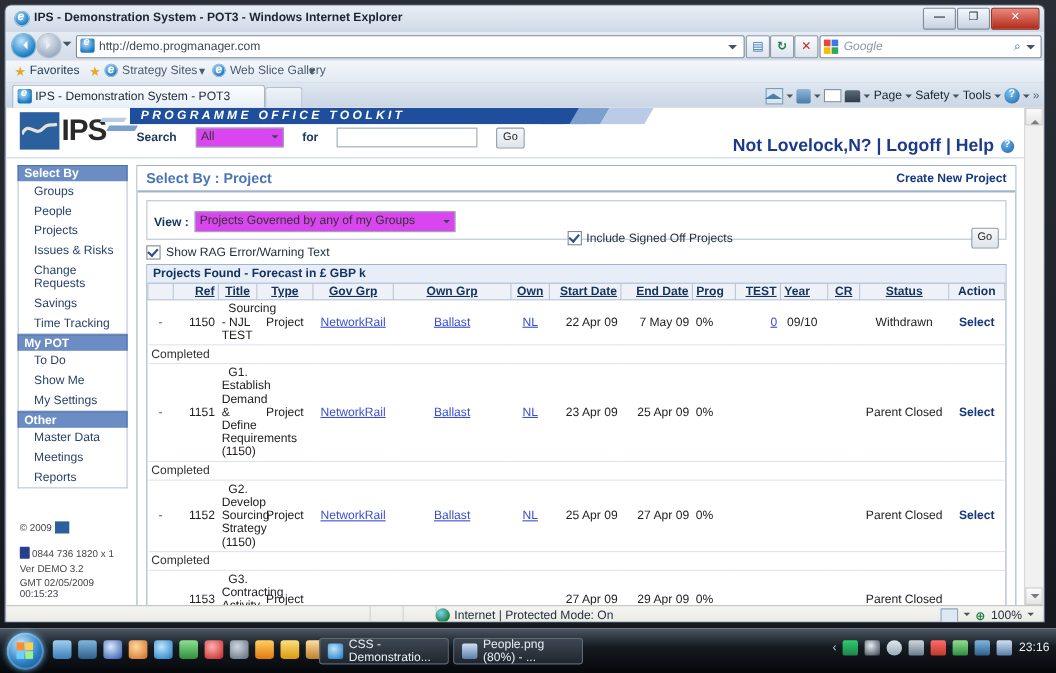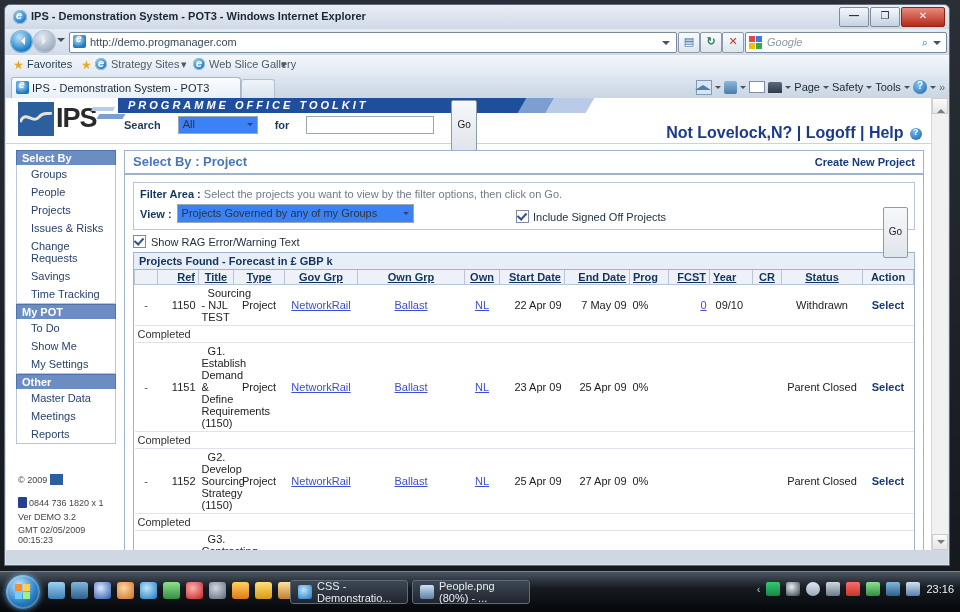--- a/index.html
+++ b/index.html
@@ -145,25 +145,25 @@
   .banstrip .blue{position:absolute;left:0;top:0;width:395px;height:15px;background:#1f4e9c;}
   .banstrip .sl1{position:absolute;left:378px;top:0;width:40px;height:15px;background:#1f4e9c;transform:skewX(-30deg);}
   .banstrip .sl2{position:absolute;left:404px;top:0;width:28px;height:15px;background:#7d9fd0;transform:skewX(-30deg);}
   .banstrip .sl3{position:absolute;left:432px;top:0;width:40px;height:15px;background:#b9cbe6;transform:skewX(-30deg);}
   .bantitle{position:absolute;left:122px;top:1px;font-size:11px;color:#fff;font-weight:700;font-style:italic;letter-spacing:3px;z-index:3;}
   .tick1{position:absolute;left:86px;top:9px;width:22px;height:4px;background:#b9cbe6;transform:skewX(-30deg);}
   .tick2{position:absolute;left:92px;top:16px;width:26px;height:5px;background:#7d9fd0;transform:skewX(-30deg);}
 
   .searchrow{position:absolute;left:118px;top:18px;height:18px;display:flex;align-items:center;gap:17px;}
   .searchrow .lb{font-size:11px;font-weight:700;color:#1b3a5c;}
-  .sel{height:16px;background:#3b82f6;border:1px solid #9aa8b6;position:relative;font-size:11px;color:#333;}
+  .sel{height:16px;background:#d946ef;border:1px solid #9aa8b6;position:relative;font-size:11px;color:#333;}
   .sel .v{position:absolute;left:4px;top:1px;}
   .sel .ar{position:absolute;right:4px;top:6px;width:0;height:0;border:3px solid transparent;border-top-color:#33435a;}
   .inp{height:16px;background:#fff;border:1px solid #9aa8b6;}
-  .gobtn{height:17px;padding:16px 5px;background:linear-gradient(#f6f8fa,#e0e5ec);border:1px solid #8d9aa8;
+  .gobtn{height:17px;padding:0 5px;background:linear-gradient(#f6f8fa,#e0e5ec);border:1px solid #8d9aa8;
      font-size:10px;color:#222;line-height:16px;border-radius:2px;}
   .userbar{position:absolute;right:10px;top:26px;font-size:16px;color:#1b3a8c;font-weight:700;}
   .qmark{display:inline-block;width:12px;height:12px;border-radius:50%;
      background:radial-gradient(circle at 38% 32%,#6fb9ec,#1a5fa8);position:relative;vertical-align:-2px;margin-left:2px;}
   .qmark:after{content:"?";position:absolute;left:3px;top:-1px;font-size:9px;color:#fff;font-weight:700;}
 
   
   .sidebar{position:absolute;left:10px;top:52px;width:100px;}
   .sb-head{background:#6b8dc4;color:#fff;font-weight:700;font-size:11px;padding:1px 0 1px 5px;
      border:1px solid #4f72ab;border-bottom:none;}
@@ -433,24 +433,20 @@
       </div>
 
       <div class="content">
         <div class="panel">
           <div class="panel-head">
             <div class="panel-title">Select By : Project</div>
             <a class="panel-link" href="#">Create New Project</a>
           </div>
 
           <div class="filterbox">
-            <div class="frow1">
-              <b>Filter Area :</b>
-              <span>Select the projects you want to view by the filter options, then click on Go.</span>
-            </div>
             <div class="frow2">
               <span class="lb">View :</span>
               <span class="sel" style="width:235px;height:17px">
                 <span class="v" style="top:2px">Projects Governed by any of my Groups</span>
                 <span class="ar" style="top:7px"></span>
               </span>
             </div>
             <div class="chkwrap">
               <span class="chk on"></span>
               <span>Include Signed Off Projects</span>
@@ -471,21 +467,21 @@
                   <th class="c-rag"></th>
                   <th class="c-ref"><span>Ref</span></th>
                   <th class="c-title"><span>Title</span></th>
                   <th class="c-type"><span>Type</span></th>
                   <th class="c-gov"><span>Gov Grp</span></th>
                   <th class="c-own"><span>Own Grp</span></th>
                   <th class="c-ow"><span>Own</span></th>
                   <th class="c-sd"><span>Start Date</span></th>
                   <th class="c-ed"><span>End Date</span></th>
                   <th class="c-prog"><span>Prog</span></th>
-                  <th class="c-fcst"><span>FCST</span></th>
+                  <th class="c-fcst"><span>TEST</span></th>
                   <th class="c-year"><span>Year</span></th>
                   <th class="c-cr"><span>CR</span></th>
                   <th class="c-status"><span>Status</span></th>
                   <th class="c-action"><span style="text-decoration:none">Action</span></th>
                 </tr>
               </thead>
               <tbody id="tbody">
                   <tr>
                     <td class="c-rag"><span class="ragdash">-</span></td>
                     <td class="c-ref">1150</td>
@@ -568,20 +564,36 @@
           </div>
         </div>
       </div>
 
       <div class="pagescroll">
         <div class="sbup"></div>
         <div class="sbdn"></div>
       </div>
     </div>
 
+    <div class="statusbar">
+      <div class="seg" style="left:330px"></div>
+      <div class="seg" style="left:360px"></div>
+      <div class="seg" style="left:390px"></div>
+      <div class="zone">
+        <span class="globe"></span>
+        <span>Internet | Protected Mode: On</span>
+      </div>
+      <div class="zoomw">
+        <span class="lockico"></span>
+        <span class="cr" style="width:0;height:0;border:3px solid transparent;border-top-color:#46525f;display:inline-block"></span>
+        <span class="zplus">⊕</span>
+        <span>100%</span>
+        <span class="cr" style="width:0;height:0;border:3px solid transparent;border-top-color:#46525f;display:inline-block"></span>
+      </div>
+    </div>
   </div>
 
   <div class="taskbar">
     <div class="startorb">
       <div class="orbflag">
           <b></b>
           <b></b>
           <b></b>
           <b></b>
         </div>

